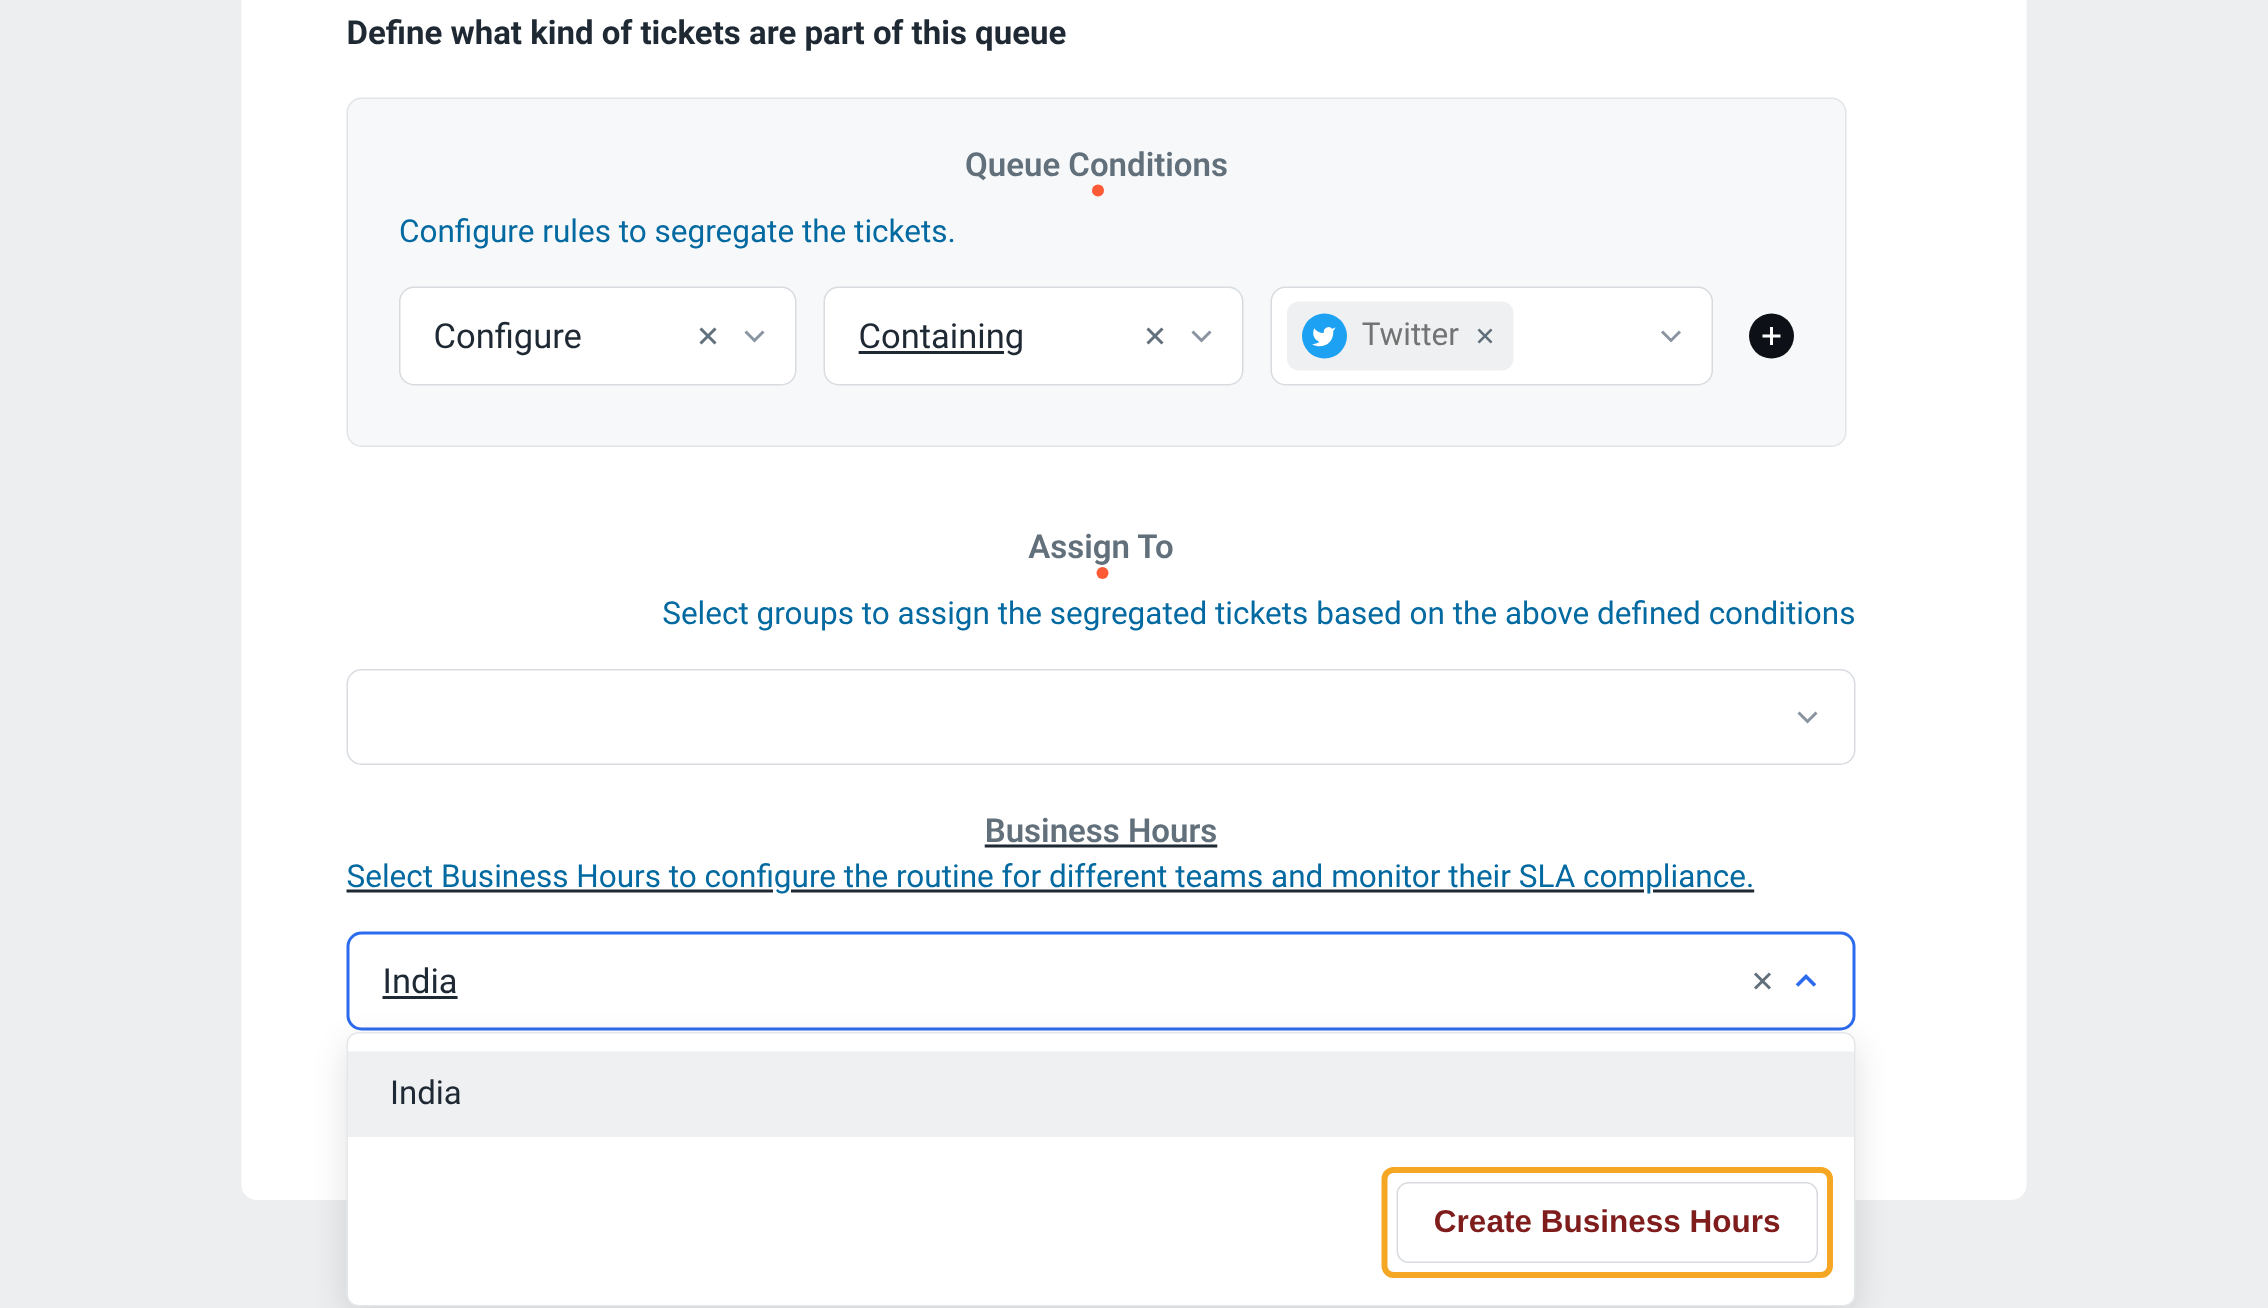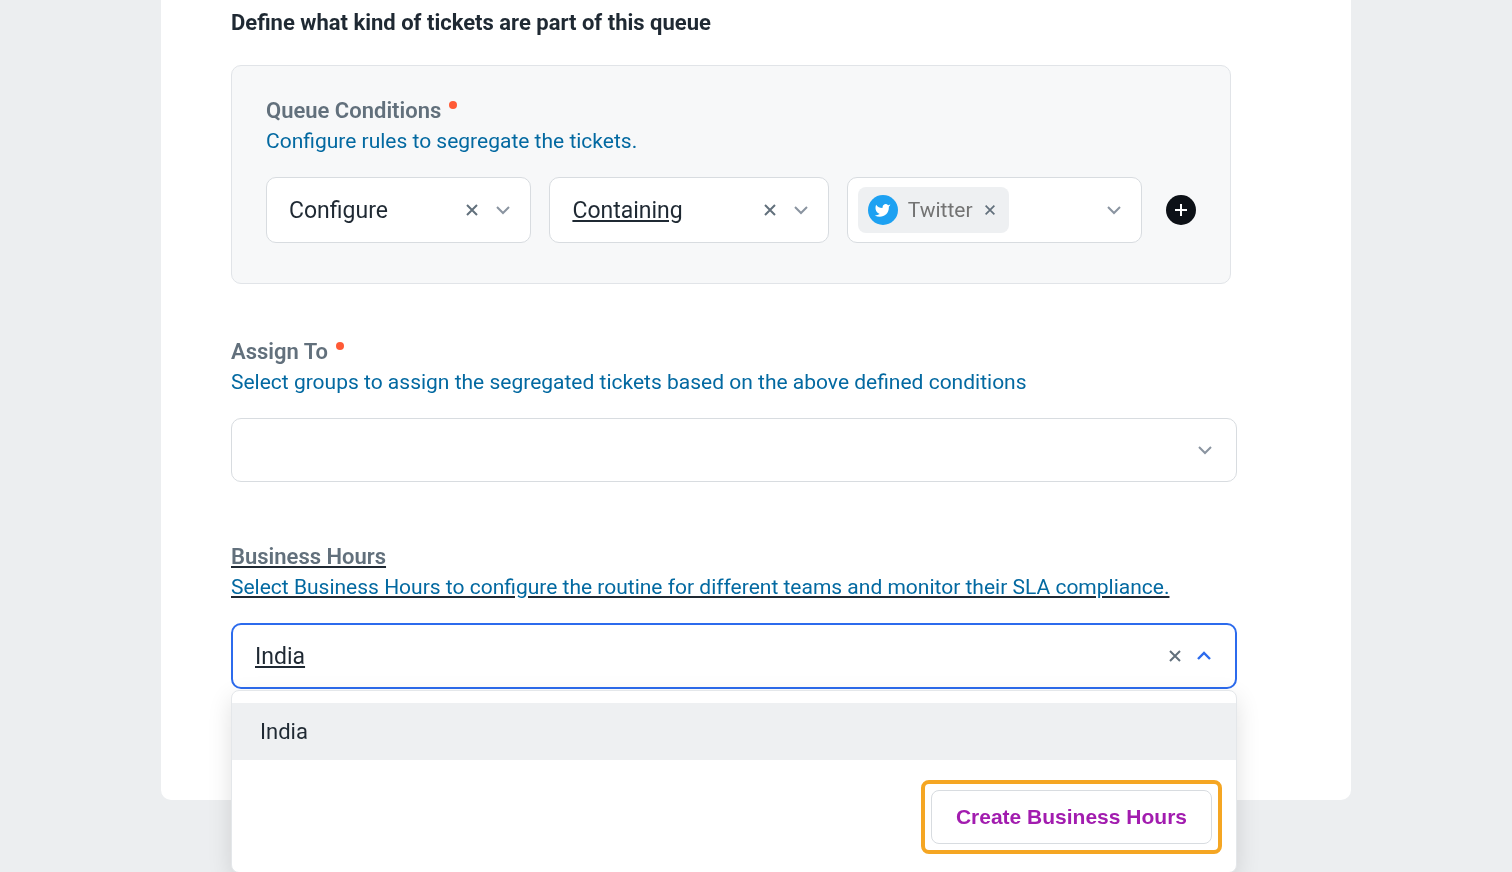--- a/index.html
+++ b/index.html
@@ -34,20 +34,21 @@
     border-radius: 10px;
     padding: 32px 34px 40px 34px;
     margin-bottom: 55px;
     width: 1000px;
   }
   .label-row {
     display: flex;
     align-items: center;
     gap: 6px;
     margin-bottom: 6px;
+    flex-direction: column;
   }
   .field-label {
     font-size: 22px;
     font-weight: 600;
     color: #62707c;
   }
   .required-dot {
     width: 8px;
     height: 8px;
     background: #ff5a36;
@@ -112,21 +113,21 @@
     width: 18px; height: 18px; stroke: #8a94a0; stroke-width: 2; fill: none;
   }
   .add-circle {
     width: 30px; height: 30px; background: #0d1117; border-radius: 50%;
     display: flex; align-items: center; justify-content: center; cursor: pointer;
     margin-left: 6px;
   }
   .add-circle svg { stroke: #ffffff; stroke-width: 2; width: 16px; height: 16px; }
 
   
-  .assign-block { margin-bottom: 62px; width: 1006px; }
+  .assign-block { margin-bottom: 32px; width: 1006px; text-align: right; }
   .multi-select {
     background: #ffffff;
     border: 1px solid #d8dce0;
     border-radius: 10px;
     height: 64px;
     display: flex;
     align-items: center;
     padding: 0 22px 0 12px;
     gap: 10px;
     width: 100%;
@@ -181,21 +182,21 @@
     padding: 6px;
     display: inline-block;
   }
   .create-btn {
     background: #ffffff;
     border: 1px solid #d8dce0;
     border-radius: 8px;
     padding: 14px 24px;
     font-size: 21px;
     font-weight: 600;
-    color: #a21caf;
+    color: #7f1d1d;
     cursor: pointer;
   }
 </style>
 </head>
 <body>
 
 <div class="page-card">
 
   <p class="section-desc">Define what kind of tickets are part of this queue</p>
 

